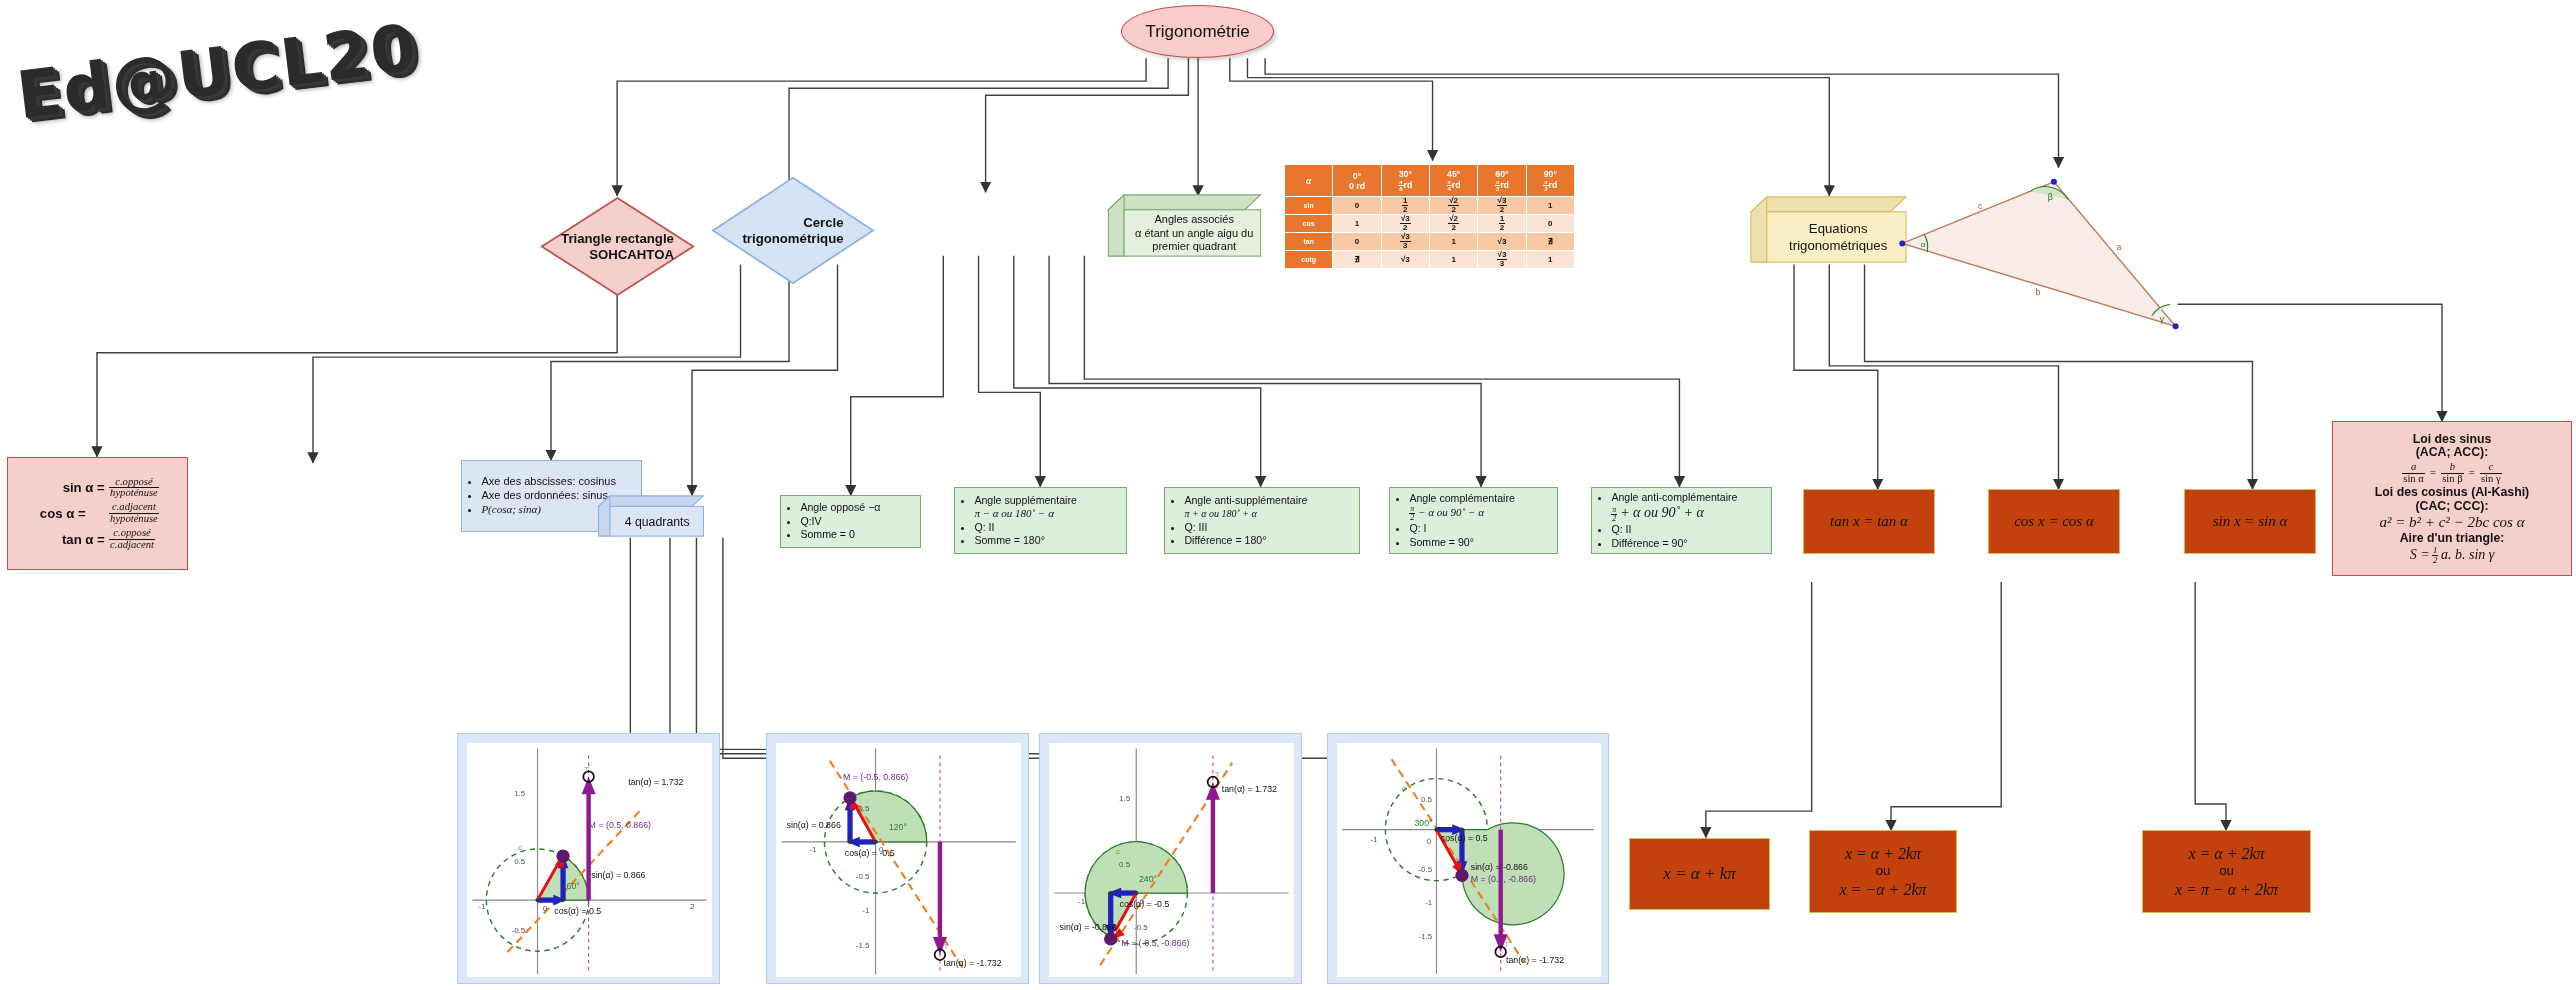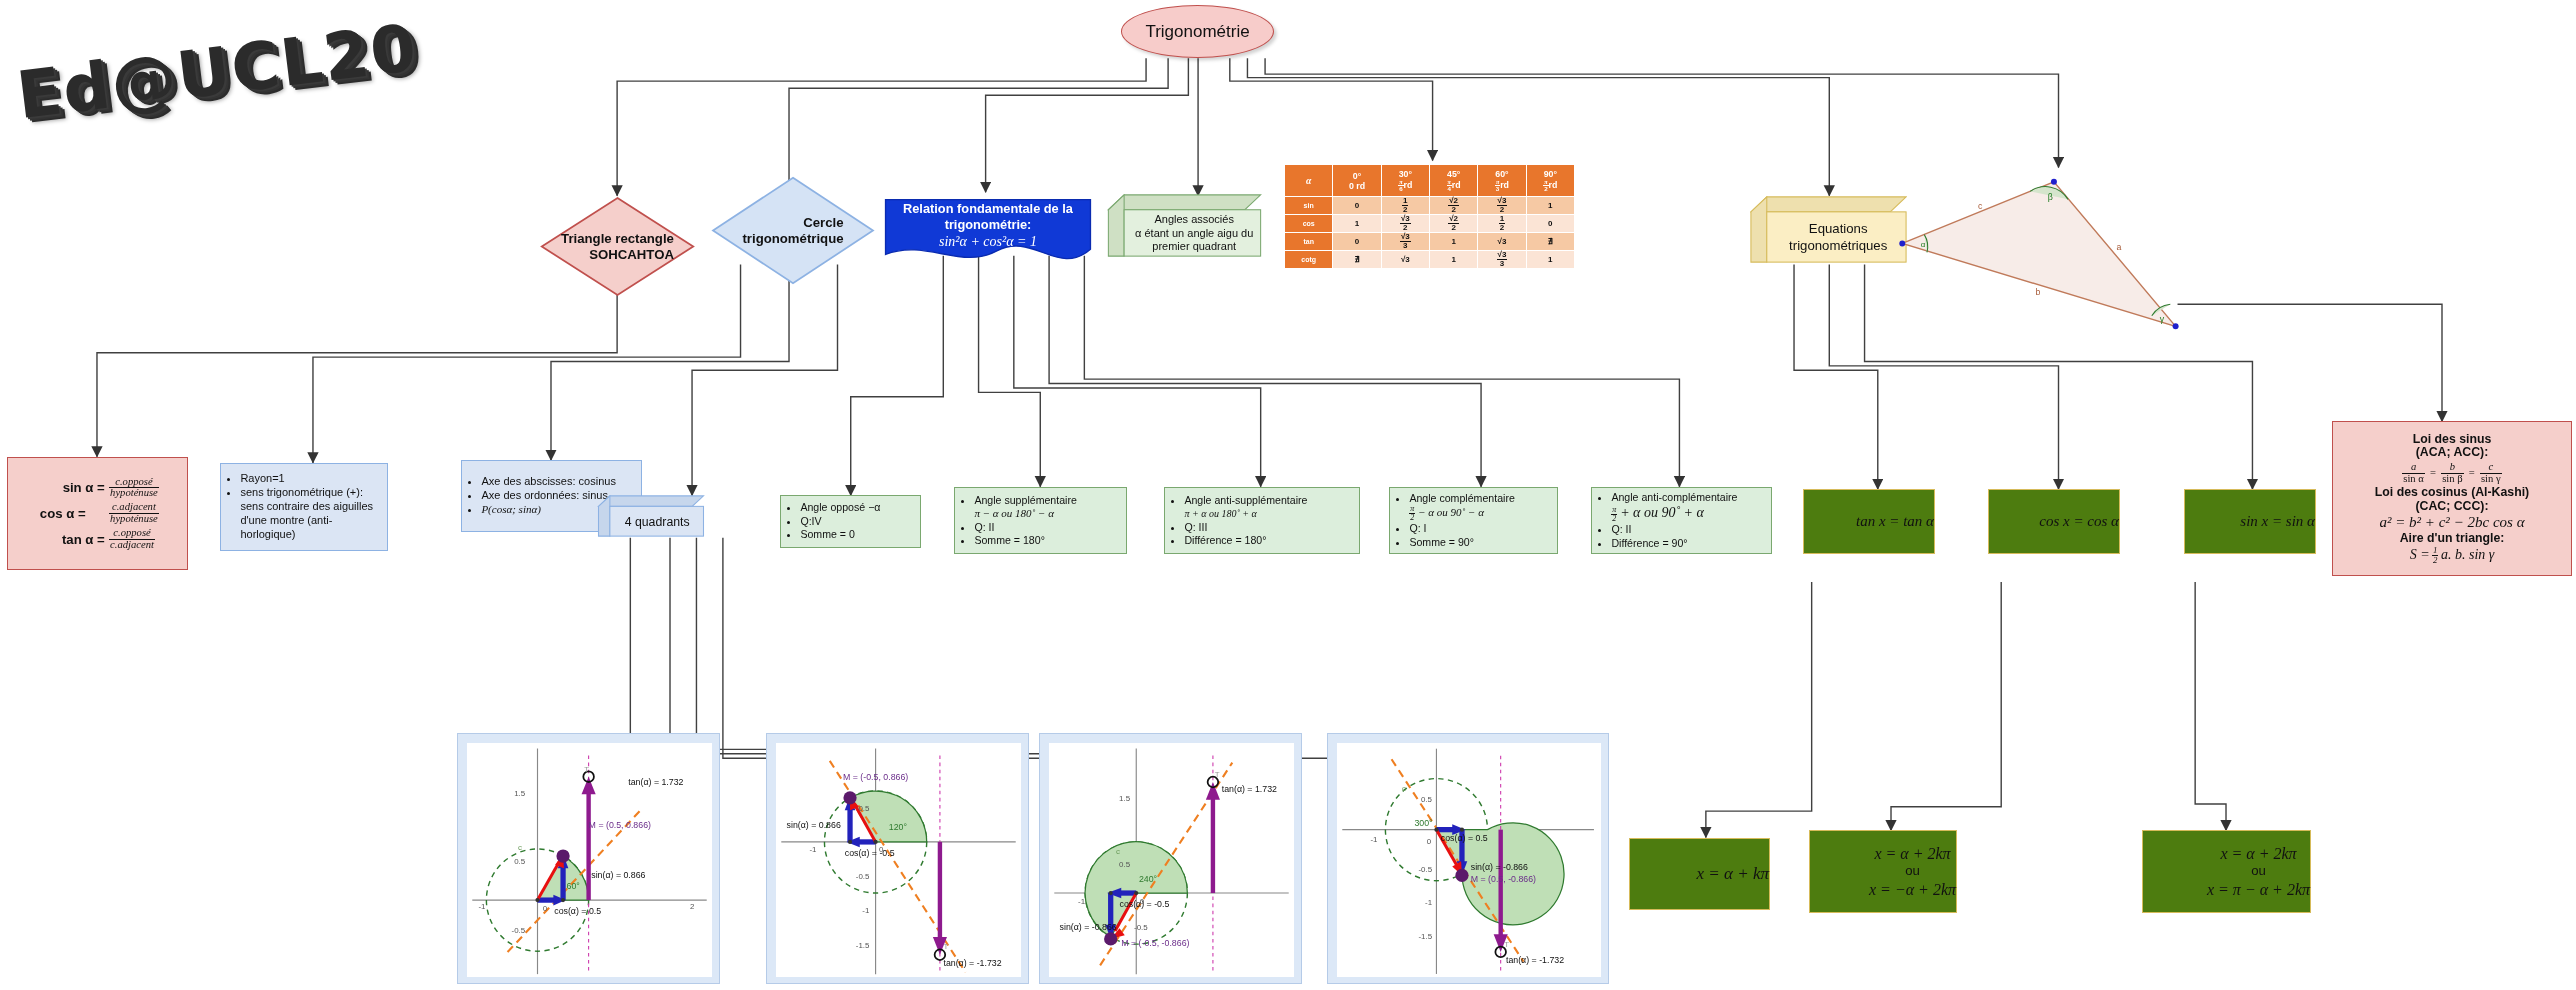--- a/index.html
+++ b/index.html
@@ -41,21 +41,21 @@
   .box3d .face{position:absolute;left:19.4px;top:16px;right:0;bottom:0;
       display:flex;align-items:center;justify-content:center;text-align:center;
       box-sizing:border-box;padding:1.8px 5.3px;}
 
   
   .rect{position:absolute;box-sizing:border-box;display:flex;align-items:center;
         justify-content:center;text-align:center;}
   .green{background:#dceedc;border:1.1px solid #7aa86f;}
   .bluebox{background:#dbe5f4;border:1.1px solid #8db2e3;}
   .pink{background:#f5cfcb;border:1.1px solid #c0504d;}
-  .yellow{background:#4d7c0f;border:1.1px solid #d6bb5a;justify-content:flex-end;}
+  .yellow{background:#c2410c;border:1.1px solid #d6bb5a;}
 
   ul.bul{margin:0;padding:0 3.5px 0 19.4px;text-align:left;list-style:disc;}
   ul.bul li{margin:0;padding:0;line-height:1.26;}
 
   
   #trigtable{position:absolute;left:1284px;top:164px;width:291px;height:91px;
      border-collapse:collapse;font-size:6.3px;table-layout:fixed;
      font-family:"Liberation Sans",sans-serif;}
   #trigtable th,#trigtable td{border:0.9px solid #ffffff;text-align:center;padding:0;
      vertical-align:middle;}
@@ -147,30 +147,20 @@
       <polygon points="93,2 184,62 93,122 2,62" fill="#d5e3f5" stroke="#8db2e3" stroke-width="2"></polygon>
     </svg>
     <div class="dlabel">
       <div>
         <div>Cercle</div>
         <div>trigonométrique</div>
       </div>
     </div>
   </div>
 
-  <div id="relfond" class="node" style="display:block;">
-    <svg viewBox="0 0 240 80" style="position:absolute;left:0;top:0;width:212px;height:71px;">
-      <path d="M4,4 L236,4 L236,60 C200,92 170,40 130,62 C90,84 50,48 4,66 Z" fill="#1039d6" stroke="#0a2bb0" stroke-width="1.5"></path>
-    </svg>
-    <div class="lbl">
-      <div>Relation fondamentale de la</div>
-      <div>trigonométrie:</div>
-      <div class="mathi" style="font-weight:normal;font-size:14px;">sin²α + cos²α = 1</div>
-    </div>
-  </div>
 
   <div class="box3d" style="left:1107px;top:194px;width:155px;height:63px;">
     <svg viewBox="0 0 176 72" style="position:absolute;left:0;top:0;width:155px;height:63px;">
       <polygon points="1,18 19,1 175,1 157,18" fill="#cfe0c4" stroke="#7aa86f" stroke-width="1.2"></polygon>
       <polygon points="1,18 1,71 19,71 19,1" fill="#cfe0c4" stroke="#7aa86f" stroke-width="1.2"></polygon>
       <rect x="19" y="18" width="156" height="53" fill="#e3f0de" stroke="#7aa86f" stroke-width="1.2"></rect>
     </svg>
     <div class="face" style="font-size:11px;line-height:1.25;">
       <div>
         <div>Angles associés</div>
@@ -293,26 +283,20 @@
       <div style="display:flex;align-items:center;">
         <b style="width:65px;text-align:right;padding-right:4.4px;">tan α =</b>
         <span class="frac mathi" style="font-size:10.6px;">
             <span class="num">c.opposé</span>
             <span class="den">c.adjacent</span>
           </span>
       </div>
     </div>
   </div>
 
-  <div class="rect bluebox" style="left:220px;top:463px;width:168px;height:88px;justify-content:flex-start;">
-    <ul class="bul" style="font-size:11px;">
-      <li>Rayon=1</li>
-      <li>sens trigonométrique (+): sens contraire des aiguilles d'une montre (anti-horlogique)</li>
-    </ul>
-  </div>
 
   <div class="rect bluebox" style="left:461px;top:460px;width:181px;height:72px;justify-content:flex-start;">
     <ul class="bul" style="font-size:11px;">
       <li>Axe des abscisses: cosinus</li>
       <li>Axe des ordonnées: sinus</li>
       <li class="mathi">P(cosα; sinα)</li>
     </ul>
   </div>
 
   <div class="box3d" style="left:597px;top:495px;width:108px;height:42px;">

